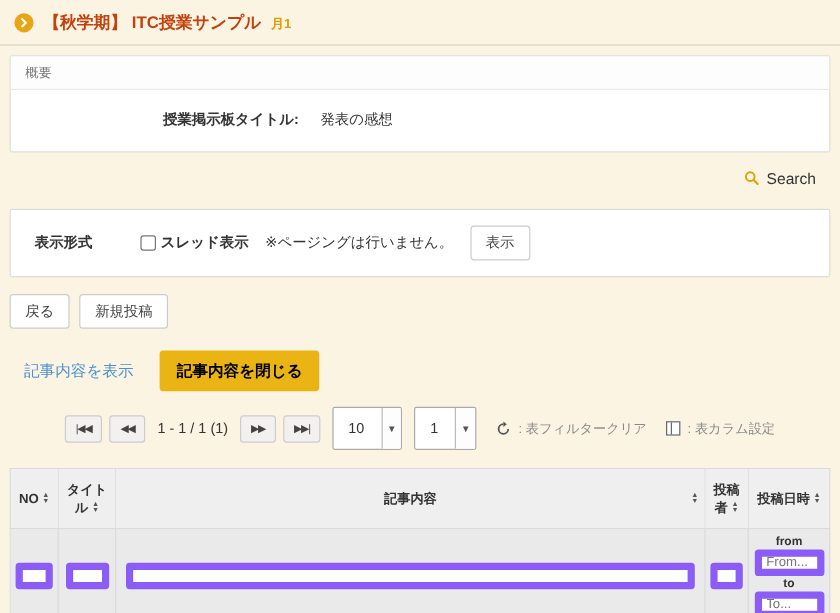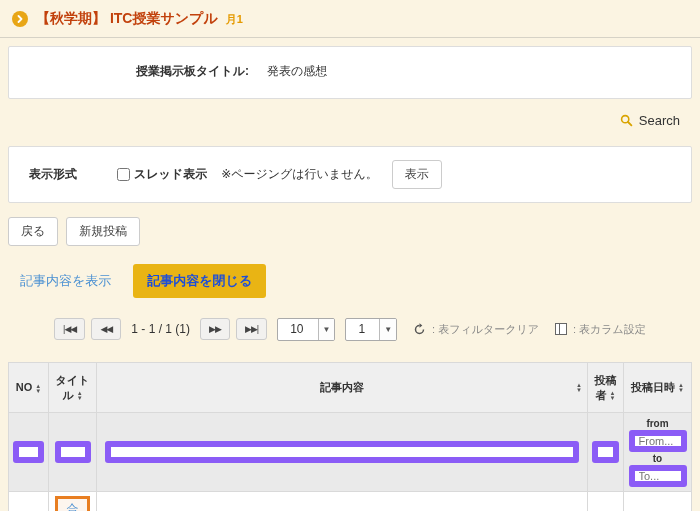--- a/index.html
+++ b/index.html
@@ -61,40 +61,40 @@
   
   .action-row{ margin:14px 8px 0 8px; display:flex; gap:8px; }
 
   
   .tabs-row{ margin:18px 8px 0 8px; display:flex; align-items:center; }
   .tab-link{
     background:transparent; border:none; color:#4a90d2; font-size:13px;
     padding:7px 12px; cursor:pointer; font-family:inherit;
   }
   .tab-active{
-    background:#e9b414; border:none; color:#1d4ed8; font-size:13px; font-weight:bold;
+    background:#e9b414; border:none; color:#000000; font-size:13px; font-weight:bold;
     padding:8px 14px; border-radius:3px; margin-left:10px; cursor:pointer;
     font-family:inherit;
   }
 
   
   .pagination{
     display:flex; align-items:center; justify-content:center; gap:6px;
     margin:8px 8px 0 8px; font-size:11px;
   }
   .pg-btn{
     background:#f2f1ef; border:1px solid #ccc; border-radius:3px;
     font-size:9px; color:#444; padding:5px 8px; min-width:30px; cursor:pointer;
     font-family:inherit; letter-spacing:-1px;
   }
   .pg-status{ font-size:12px; color:#333; margin:16px 4px; }
   .pg-select{
     display:inline-flex; align-items:center; background:#fff;
     border:1px solid #aaa; border-radius:2px; cursor:pointer; margin-left:4px;
-    height:23px; overflow:hidden;
+    height:36px; overflow:hidden;
   }
   .pg-select .val{ padding:0 14px 0 12px; font-size:12px; }
   .pg-select .arrow{
     border-left:1px solid #bbb; padding:0 4px; font-size:8px; color:#555;
     height:100%; display:flex; align-items:center; background:#fdfdfd;
   }
   .pg-icon{ display:inline-flex; align-items:center; margin-left:10px; }
   .pg-label{ color:#888; font-size:11px; cursor:pointer; }
   .col-icon{
     width:12px; height:12px; border:1px solid #666; display:inline-block;
@@ -148,20 +148,21 @@
     <span class="circle-icon">
       <svg width="8" height="8" viewBox="0 0 8 8">
           <polyline points="2.5,1 5.5,4 2.5,7" fill="none" stroke="#fff" stroke-width="1.8" stroke-linecap="round" stroke-linejoin="round"></polyline>
         </svg>
     </span>
     <span class="page-title">【秋学期】 ITC授業サンプル</span>
     <span class="page-badge">月1</span>
   </div>
 
   <div class="panel">
+    <div class="panel-header">概要</div>
     <div class="panel-body">
       <span class="field-label">授業掲示板タイトル:</span>
       <span class="field-value">発表の感想</span>
     </div>
   </div>
 
   <div class="search-row">
     <span style="display:inline-flex;">
       <svg width="13" height="13" viewBox="0 0 13 13">
           <circle cx="5.2" cy="5.2" r="3.6" fill="none" stroke="#d9a400" stroke-width="1.6"></circle>

